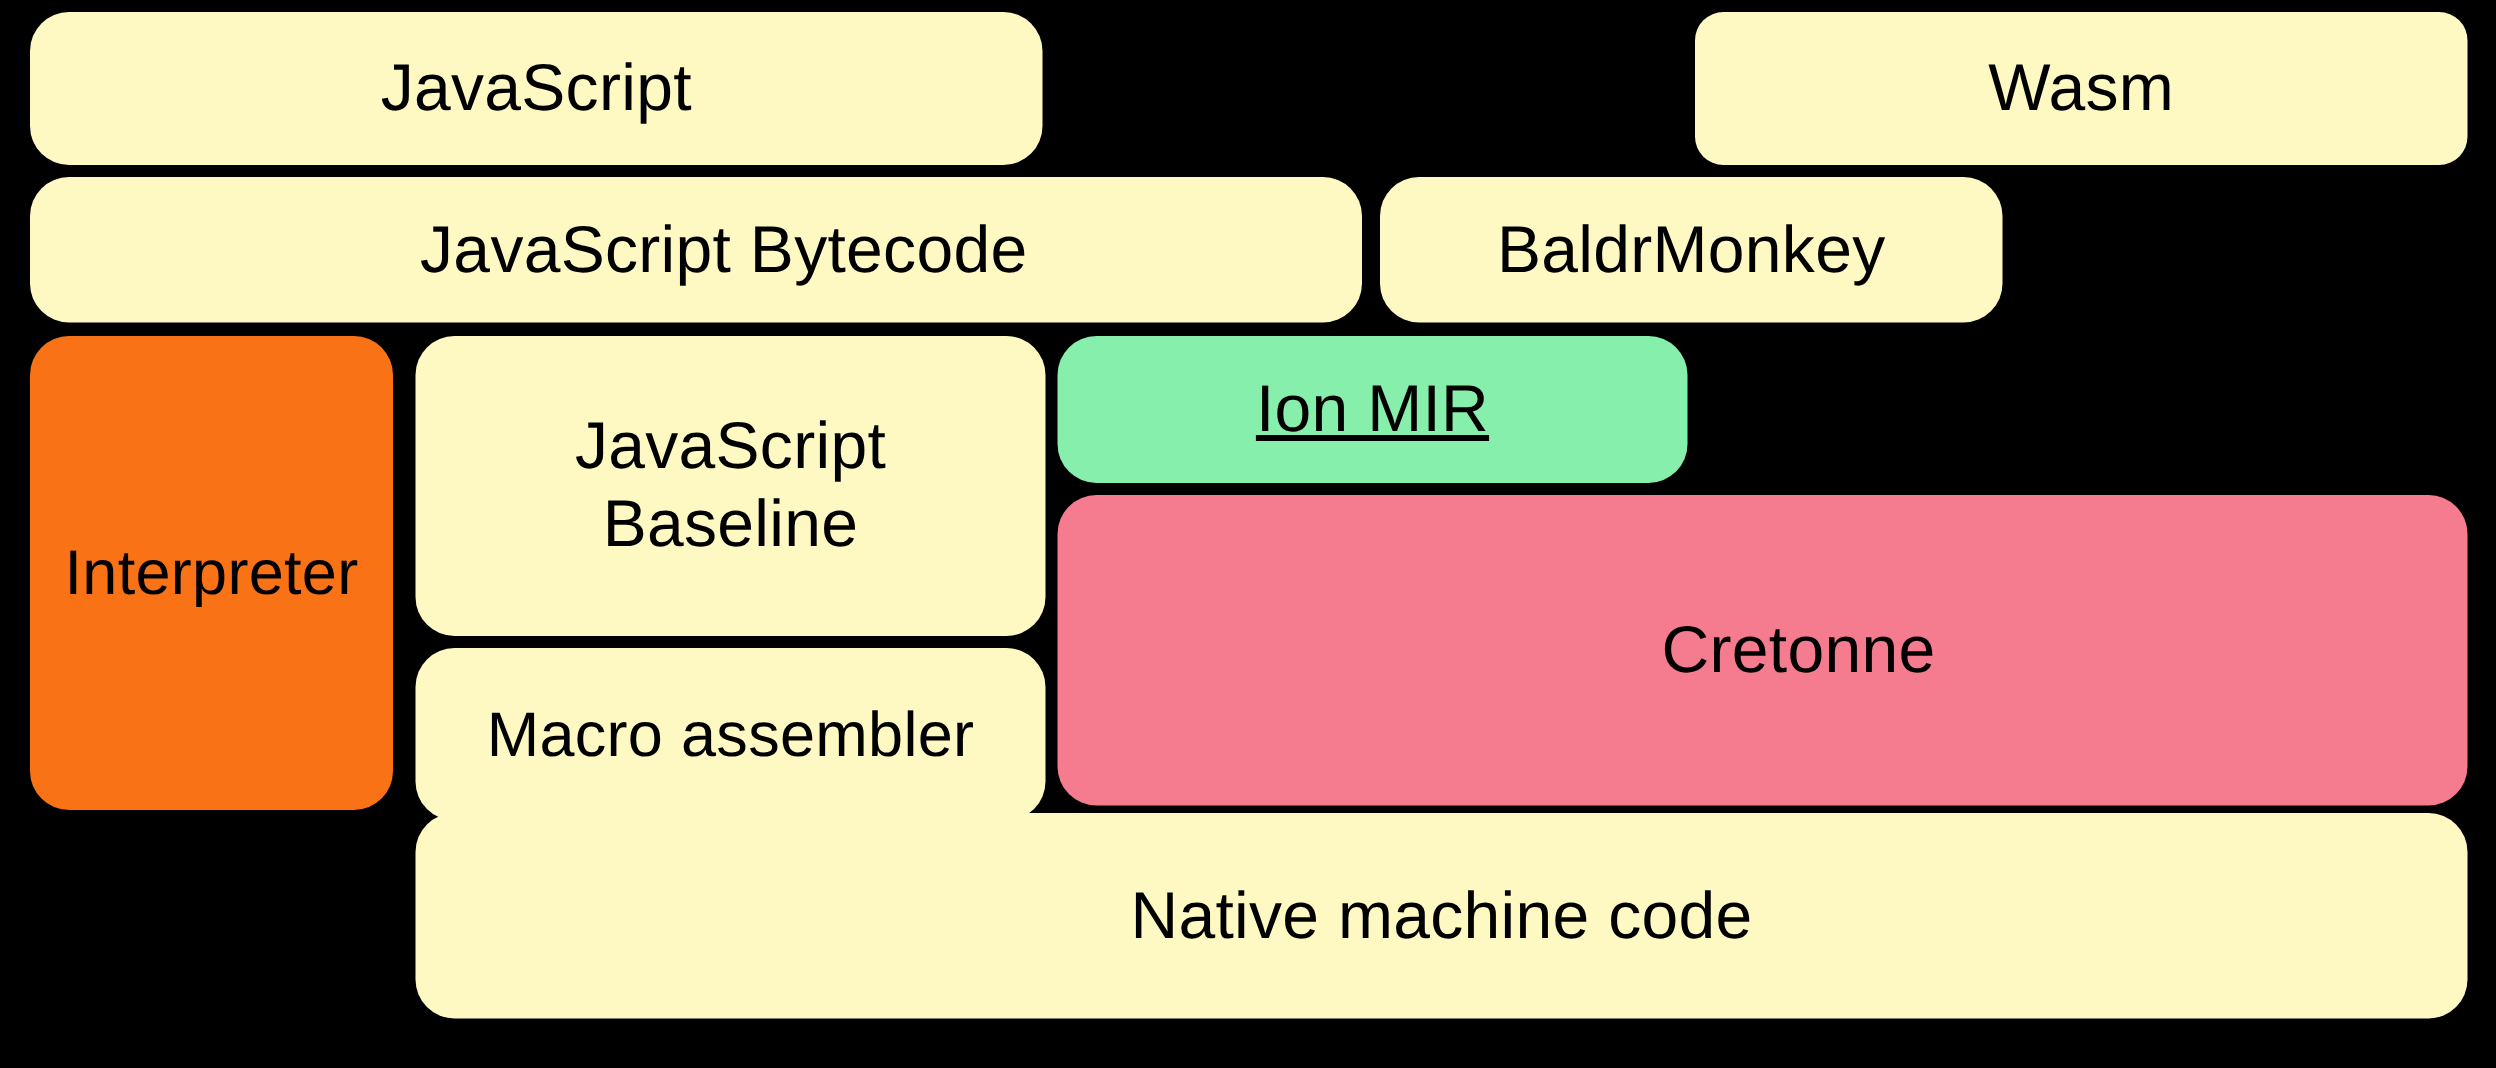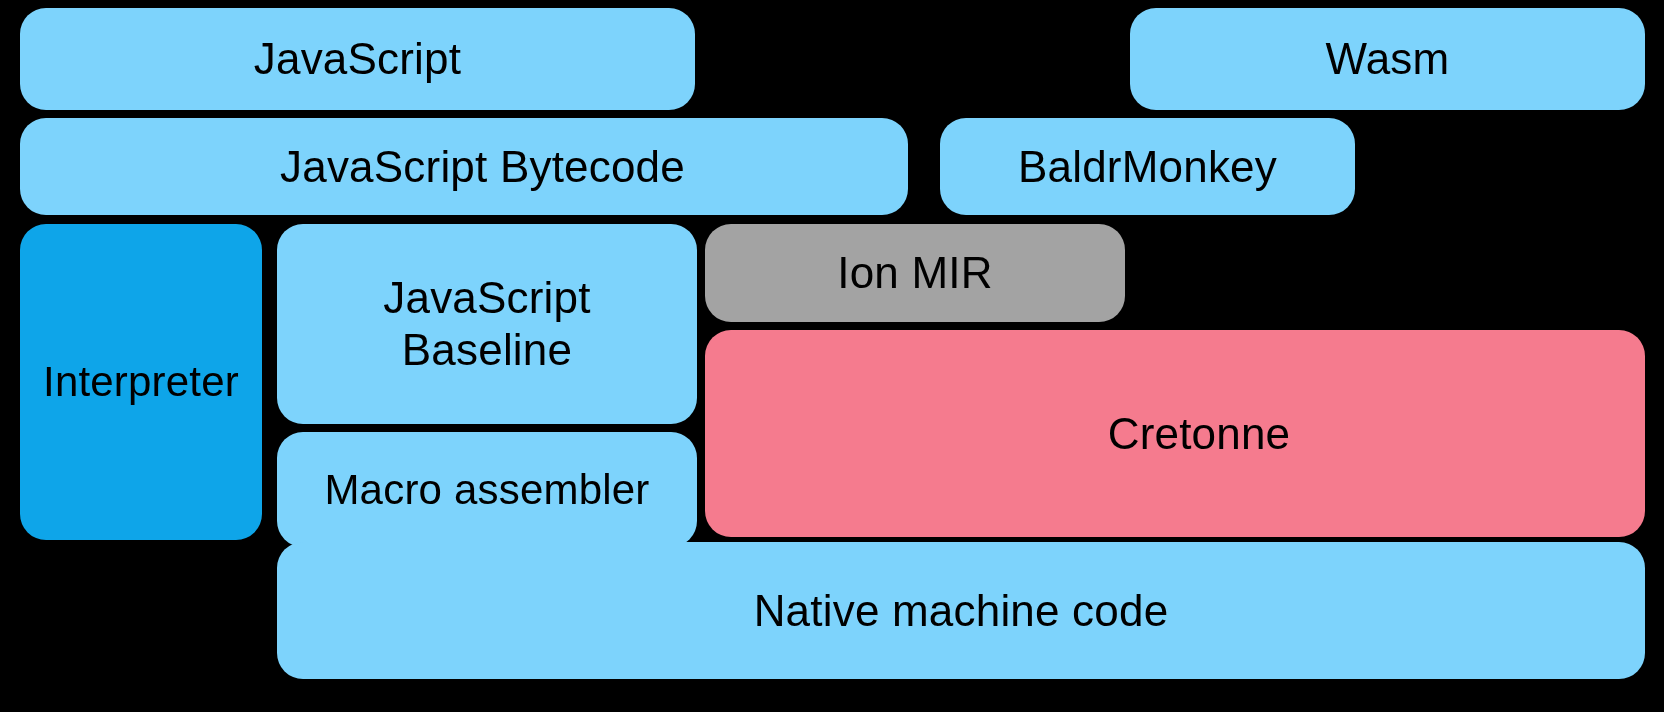--- a/index.html
+++ b/index.html
@@ -14,46 +14,46 @@
   #diagram {
     position: relative;
     width: 1664px;
     height: 712px;
     background: #000000;
     overflow: hidden;
   }
   .box {
     position: absolute;
     box-sizing: border-box;
-    background: #7dd3fc;
+    background: #fef9c3;
     border-radius: 26px;
     color: #000000;
     display: flex;
     align-items: center;
     justify-content: center;
     text-align: center;
     line-height: 1.18;
     font-size: 44px;
     font-weight: 400;
     letter-spacing: 0.2px;
     white-space: pre-line;
     user-select: none;
   }
-  .box.gray  { background: #0ea5e9; }
-  .box.green { background: #a3a3a3; }
+  .box.gray  { background: #f97316; }
+  .box.green { background: #86efac; text-decoration: underline; }
   .box.pink  { background: #f57b8e; padding-left: 48px; }
 
   
   #box-javascript      { left: 20px;   top: 8px;   width: 675px; height: 102px; }
   #box-asmjs           { left: 703px;  top: 8px;   width: 419px; height: 102px; }
-  #box-wasm            { left: 1130px; top: 8px;   width: 515px; height: 102px; }
+  #box-wasm            { left: 1130px; top: 8px;   width: 515px; height: 102px; border-radius: 19px; }
 
   
   #box-js-bytecode     { left: 20px;   top: 118px; width: 888px; height: 97px; padding-left: 37px; }
-  #box-baldrmonkey     { left: 940px;  top: 118px; width: 415px; height: 97px; }
+  #box-baldrmonkey     { left: 920px;  top: 118px; width: 415px; height: 97px; }
 
   
   #box-interpreter     { left: 20px;   top: 224px; width: 242px; height: 316px; font-size: 42px; }
   #box-js-baseline     { left: 277px;  top: 224px; width: 420px; height: 200px; }
   #box-macro-assembler { left: 277px;  top: 432px; width: 420px; height: 115px; font-size: 42px; }
   #box-ion-mir         { left: 705px;  top: 224px; width: 420px; height: 98px; }
   #box-cretonne        { left: 705px;  top: 330px; width: 940px; height: 207px; }
 
   
   #box-native-code     { left: 277px;  top: 542px; width: 1368px; height: 137px; }

